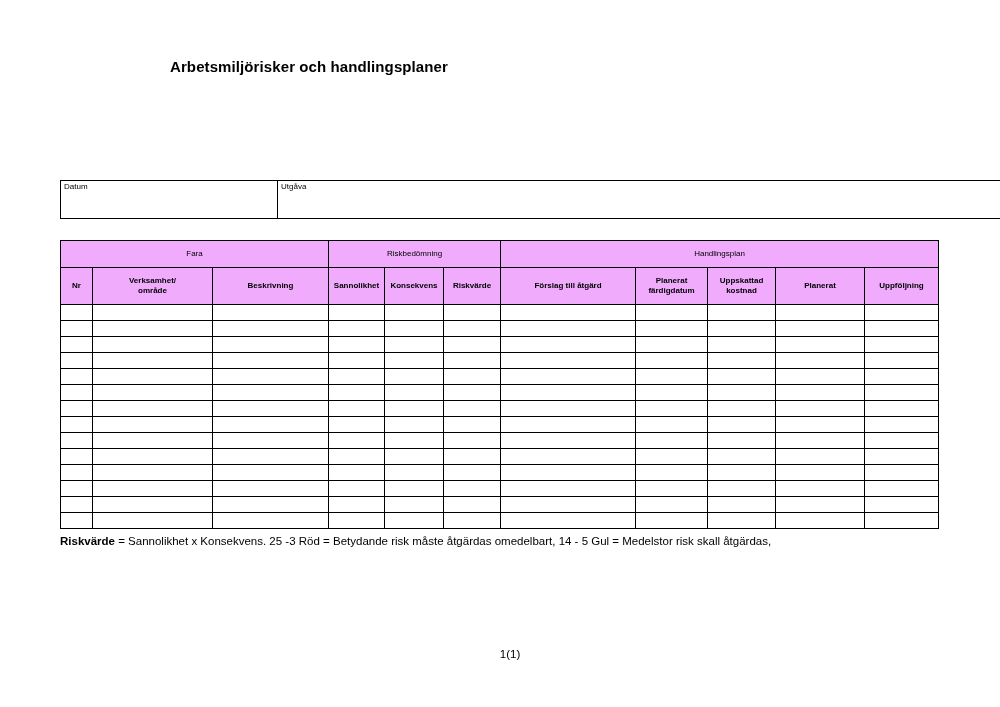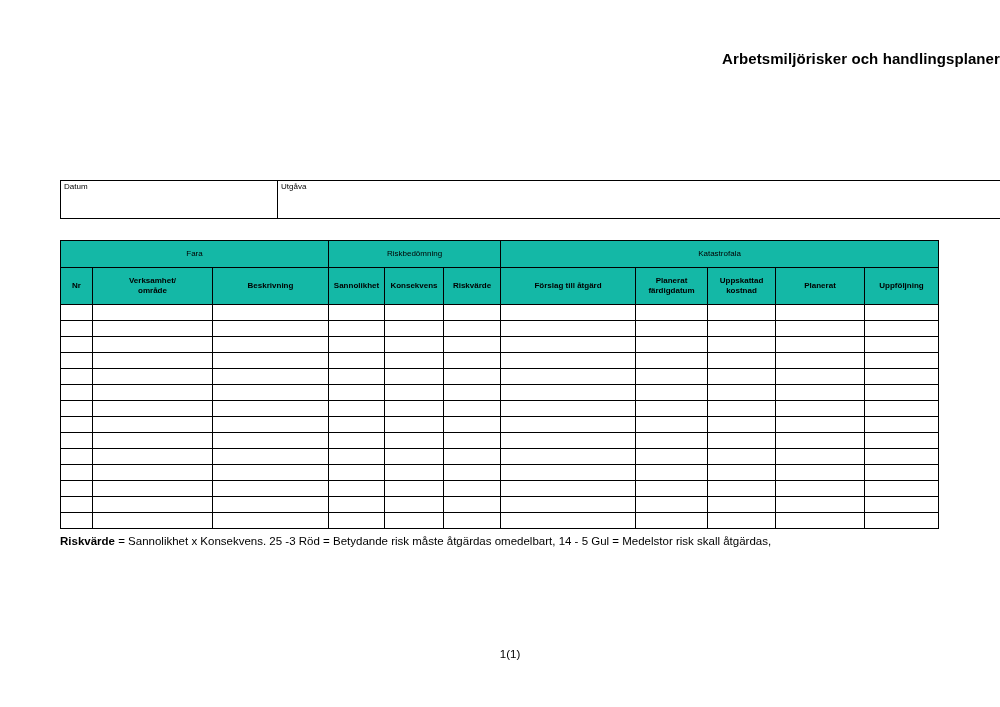--- a/index.html
+++ b/index.html
@@ -13,23 +13,23 @@
     font-family: "Liberation Sans", sans-serif;
     color: #000000;
     position: relative;
     overflow: hidden;
   }
 
   
   .doc-title {
     position: absolute;
     left: 0;
-    top: 50px;
+    top: 58px;
     width: 1000px;
-    text-align: right;
+    text-align: left;
     padding-left: 170px;
     box-sizing: border-box;
     font-size: 15px;
     font-weight: bold;
     letter-spacing: 0.1px;
   }
 
   
   .meta-table {
     position: absolute;
@@ -58,21 +58,21 @@
     border-collapse: collapse;
     table-layout: fixed;
   }
   .risk-table th,
   .risk-table td {
     border: 1px solid #000;
     padding: 0;
     margin: 0;
   }
   .risk-table th {
-    background: #14b8a6;
+    background: #f0abfc;
     font-size: 8px;
     font-weight: bold;
     line-height: 10px;
     text-align: center;
     vertical-align: middle;
     padding: 2px 1px;
     margin-top: 47px;
   }
   .risk-table th.group-head {
     height: 22px;
@@ -151,21 +151,21 @@
     <col class="c-forslag">
       <col class="c-plan">
       <col class="c-upp">
     <col class="c-ansv">
       <col class="c-uppf">
   </colgroup>
   <thead>
     <tr>
       <th class="group-head" colspan="3">Fara</th>
       <th class="group-head" colspan="3">Riskbedömning</th>
-      <th class="group-head" colspan="5">Katastrofala</th>
+      <th class="group-head" colspan="5">Handlingsplan</th>
     </tr>
     <tr>
       <th class="col-head">Nr</th>
       <th class="col-head"><span>Verksamhet/</span><br><span>område</span></th>
       <th class="col-head">Beskrivning</th>
       <th class="col-head">Sannolikhet</th>
       <th class="col-head">Konsekvens</th>
       <th class="col-head">Riskvärde</th>
       <th class="col-head">Förslag till åtgärd</th>
       <th class="col-head"><span>Planerat</span><br><span>färdigdatum</span></th>

